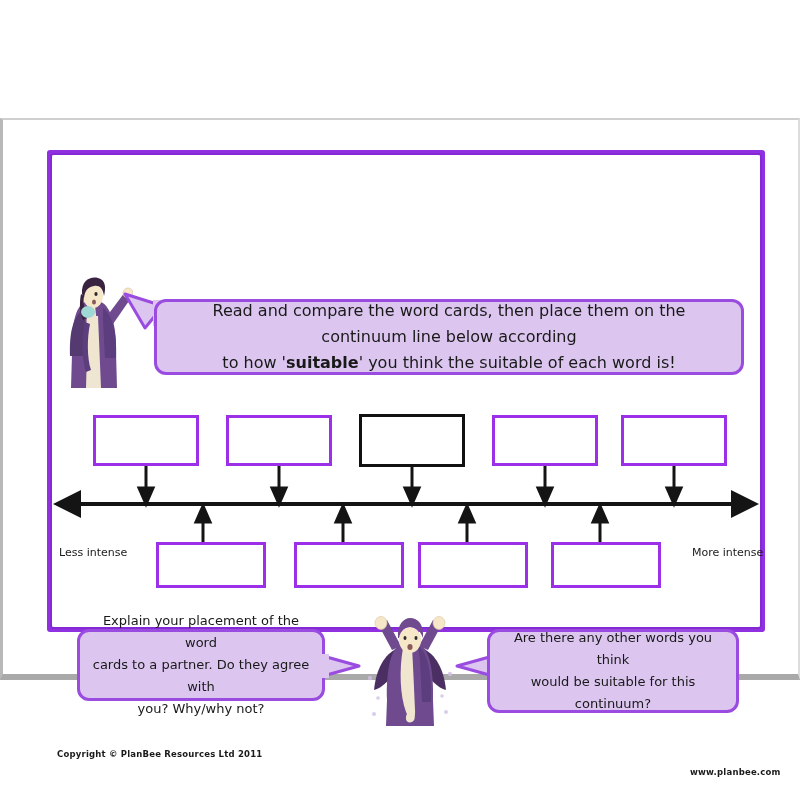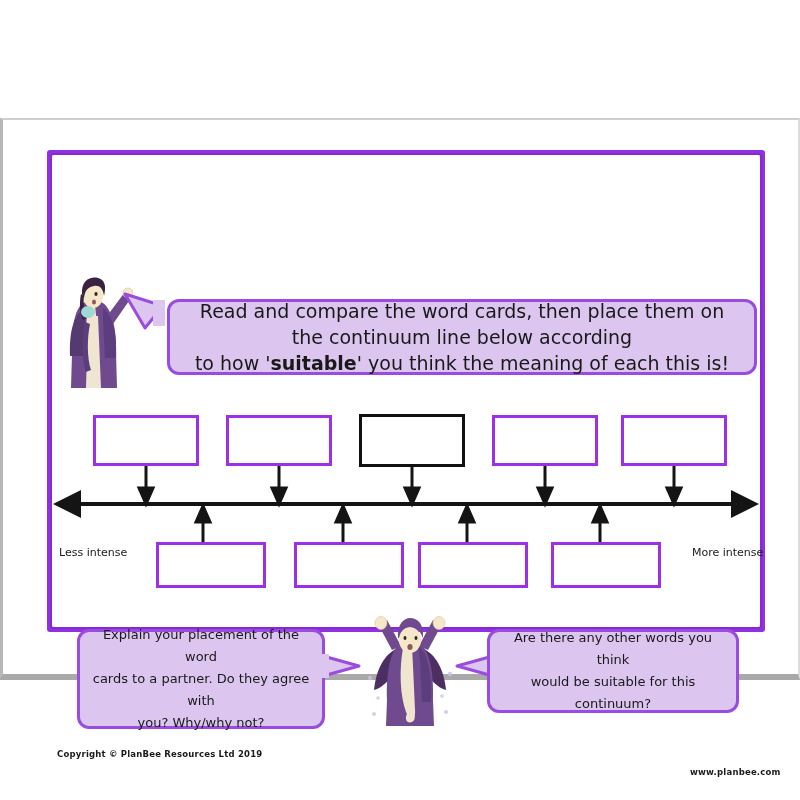--- a/index.html
+++ b/index.html
@@ -70,45 +70,45 @@
     border-radius: 12px;
     box-sizing: border-box;
     display: flex;
     align-items: center;
     justify-content: center;
     text-align: center;
     color: #191919;
     font-family: "DejaVu Sans", sans-serif;
   }
   #top-bubble {
-    left: 156px;
+    left: 143px;
     top: 175px;
     width: 590px;
     height: 76px;
-    font-size: 19px;
+    font-size: 16px;
     line-height: 26px;
     padding: 0 22px;
   }
   #top-bubble .line { display: block; }
   .kw { font-weight: bold; }
 
   
   #top-bubble-tail {
     position: absolute;
     left: 112px;
     top: 168px;
     width: 42px;
     height: 40px;
   }
 
   #left-bubble {
     left: 66px;
     top: 505px;
     width: 248px;
-    height: 100px;
+    height: 72px;
     font-size: 13px;
     line-height: 22px;
     padding: 0 12px;
   }
   #right-bubble {
     left: 476px;
     top: 505px;
     width: 252px;
     height: 84px;
     font-size: 13px;
@@ -208,21 +208,21 @@
 
     <svg id="top-bubble-tail" viewBox="0 0 42 40">
       <path d="M40 14 L2 2 L22 36 Z" fill="#dcc6f0" stroke="#9b4ce0" stroke-width="3" stroke-linejoin="round"></path>
       <rect x="30" y="8" width="14" height="26" fill="#dcc6f0"></rect>
     </svg>
 
     <div class="bubble" id="top-bubble">
       <div>
         <span class="line">Read and compare the word cards, then place them on the continuum line below according</span>
         <span class="line">
-          <span>to how '</span><span class="kw">suitable</span><span>' you think the meaning of each this is!</span>
+          <span>to how '</span><span class="kw">suitable</span><span>' you think the suitable of each word is!</span>
         </span>
       </div>
     </div>
 
     <div class="word-card" style="left:82px; top:291px; width:106px; height:51px;"></div>
     <div class="word-card" style="left:215px; top:291px; width:106px; height:51px;"></div>
     <div class="word-card dark" style="left:348px; top:290px; width:106px; height:53px;"></div>
     <div class="word-card" style="left:481px; top:291px; width:106px; height:51px;"></div>
     <div class="word-card" style="left:610px; top:291px; width:106px; height:51px;"></div>
 
@@ -323,17 +323,17 @@
       <path d="M38 4 L2 14 L38 24 Z" fill="#dcc6f0" stroke="#9b4ce0" stroke-width="3" stroke-linejoin="round"></path>
       <rect x="32" y="2" width="8" height="24" fill="#dcc6f0"></rect>
     </svg>
     <div class="bubble" id="right-bubble">
       <div>
         <span class="line">Are there any other words you think</span><br>
         <span class="line">would be suitable for this continuum?</span><br>
       </div>
     </div>
 
-    <div class="footer-text" id="footer-copyright">Copyright © PlanBee Resources Ltd 2019</div>
+    <div class="footer-text" id="footer-copyright">Copyright © PlanBee Resources Ltd 2011</div>
     <div class="footer-text" id="footer-website">www.planbee.com</div>
 
   </div>
 </div>
 
 </body></html>

